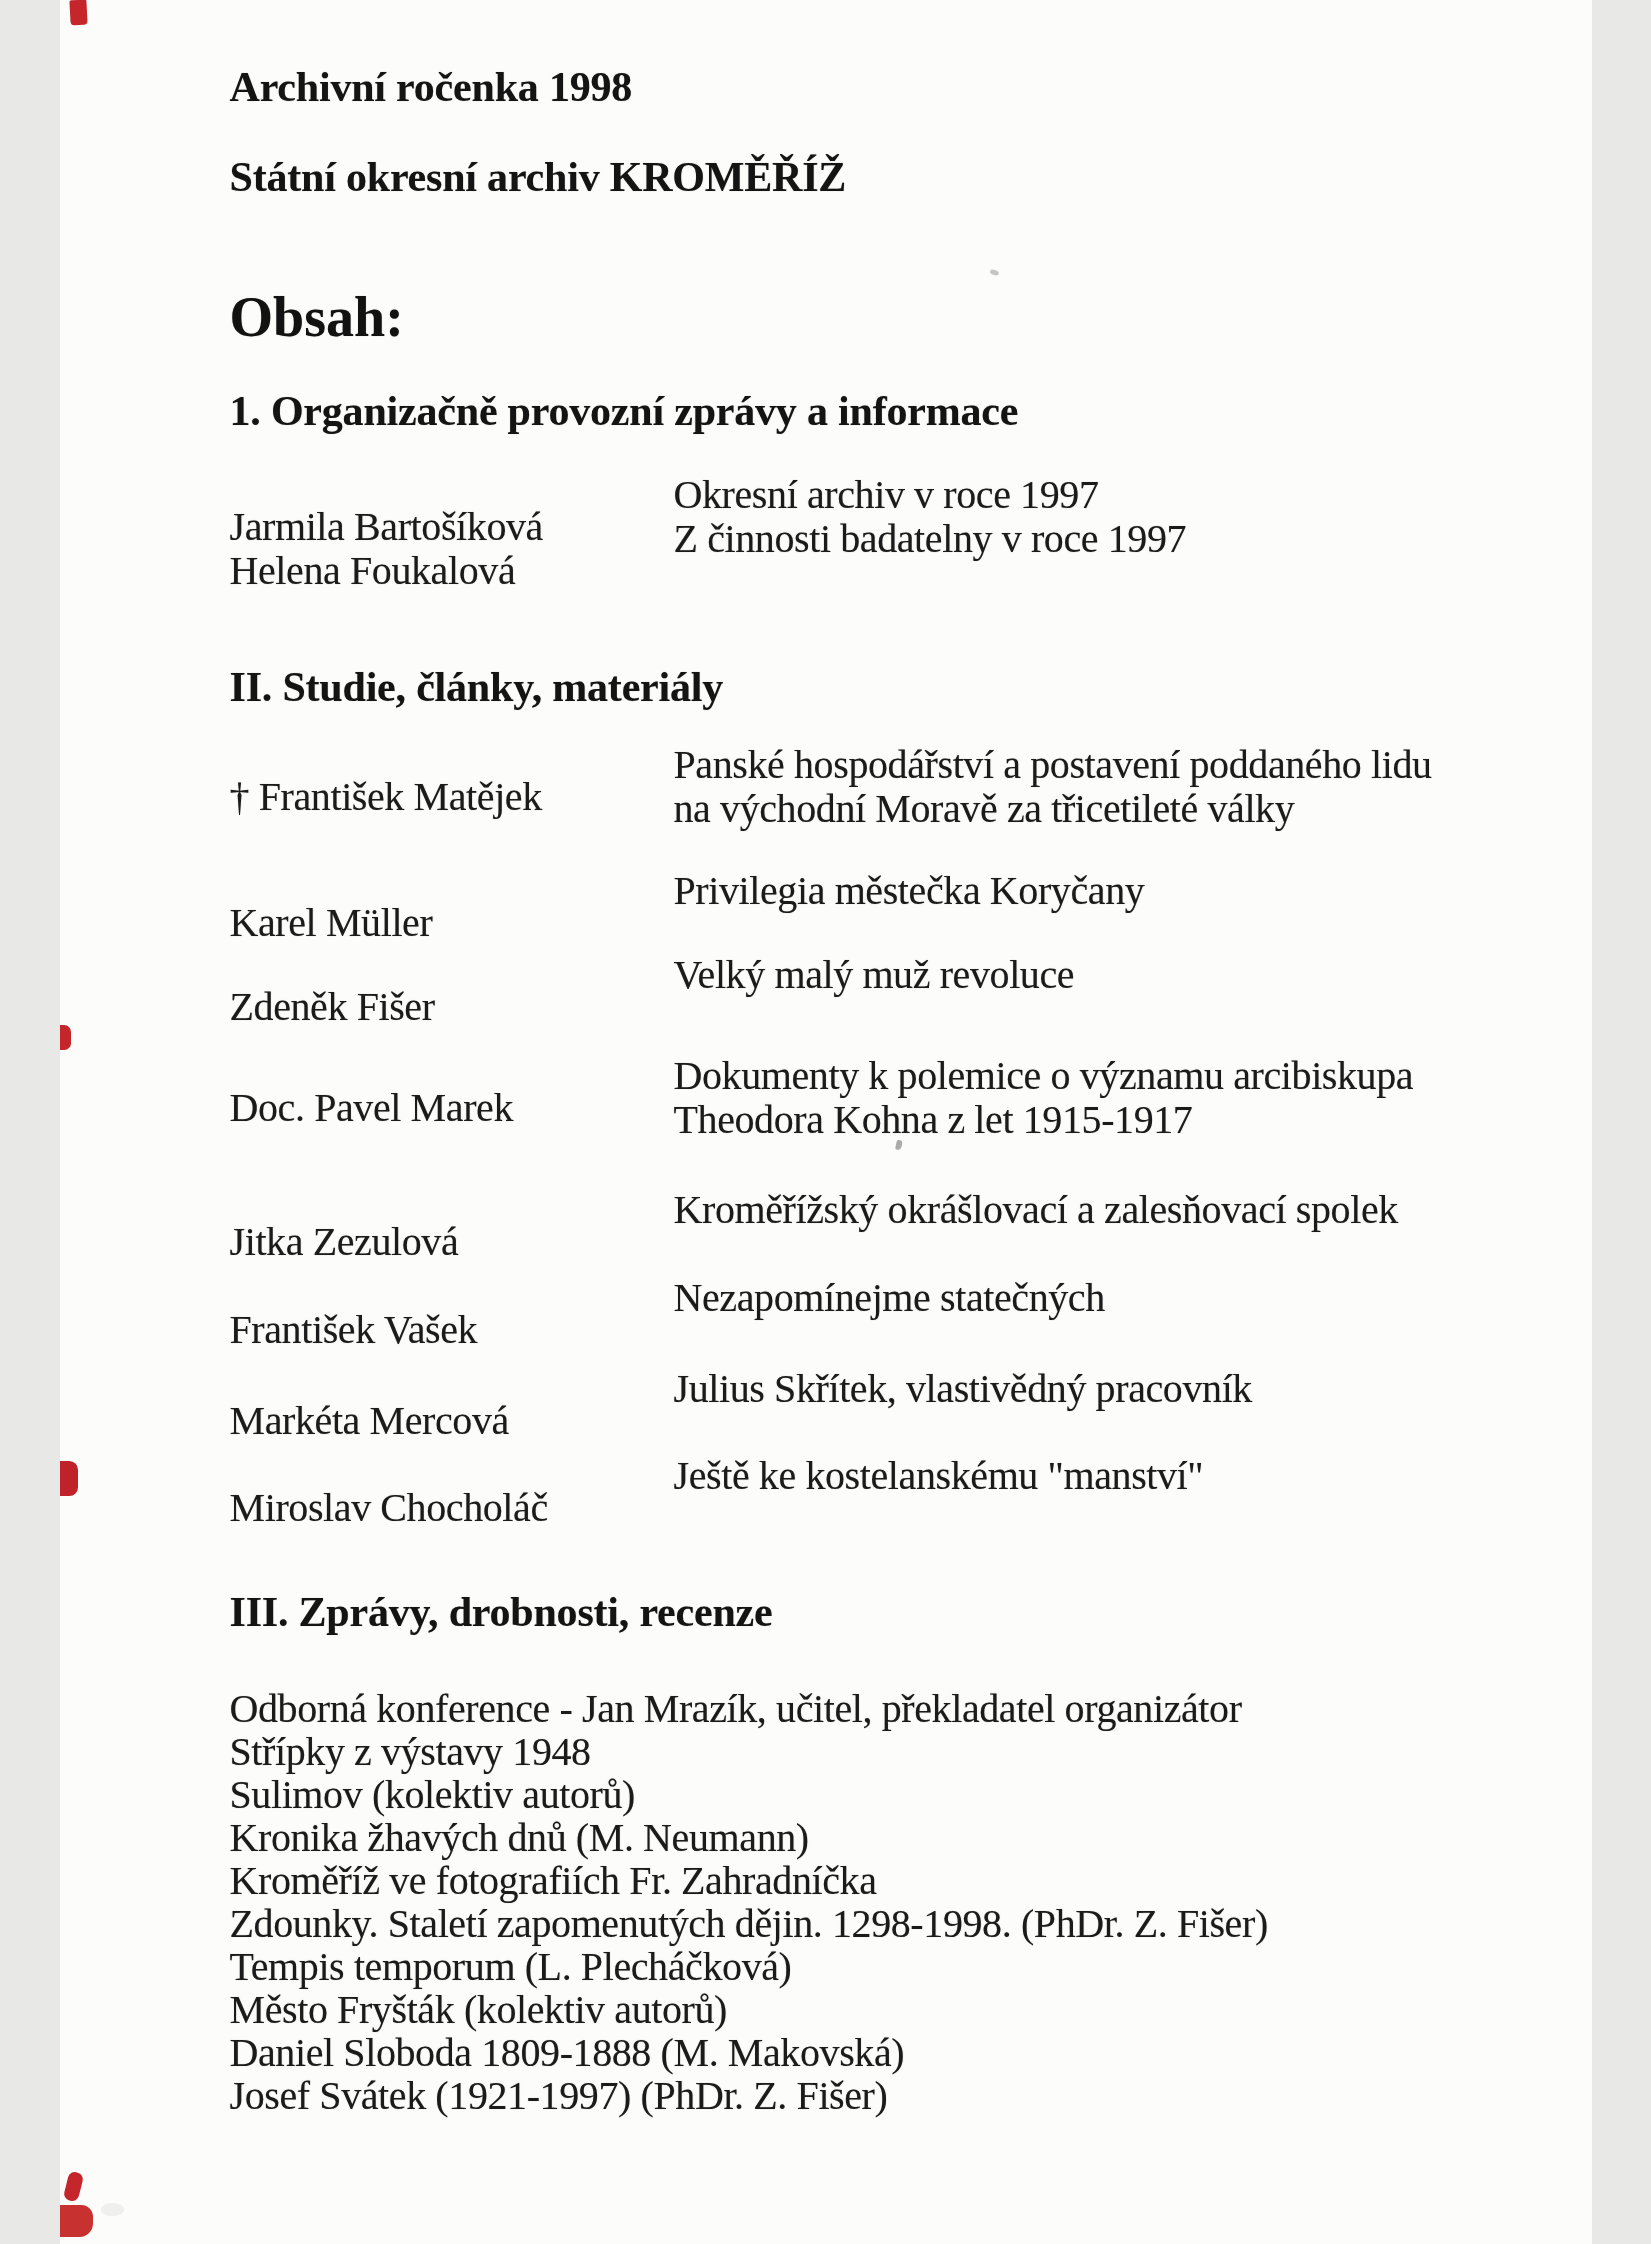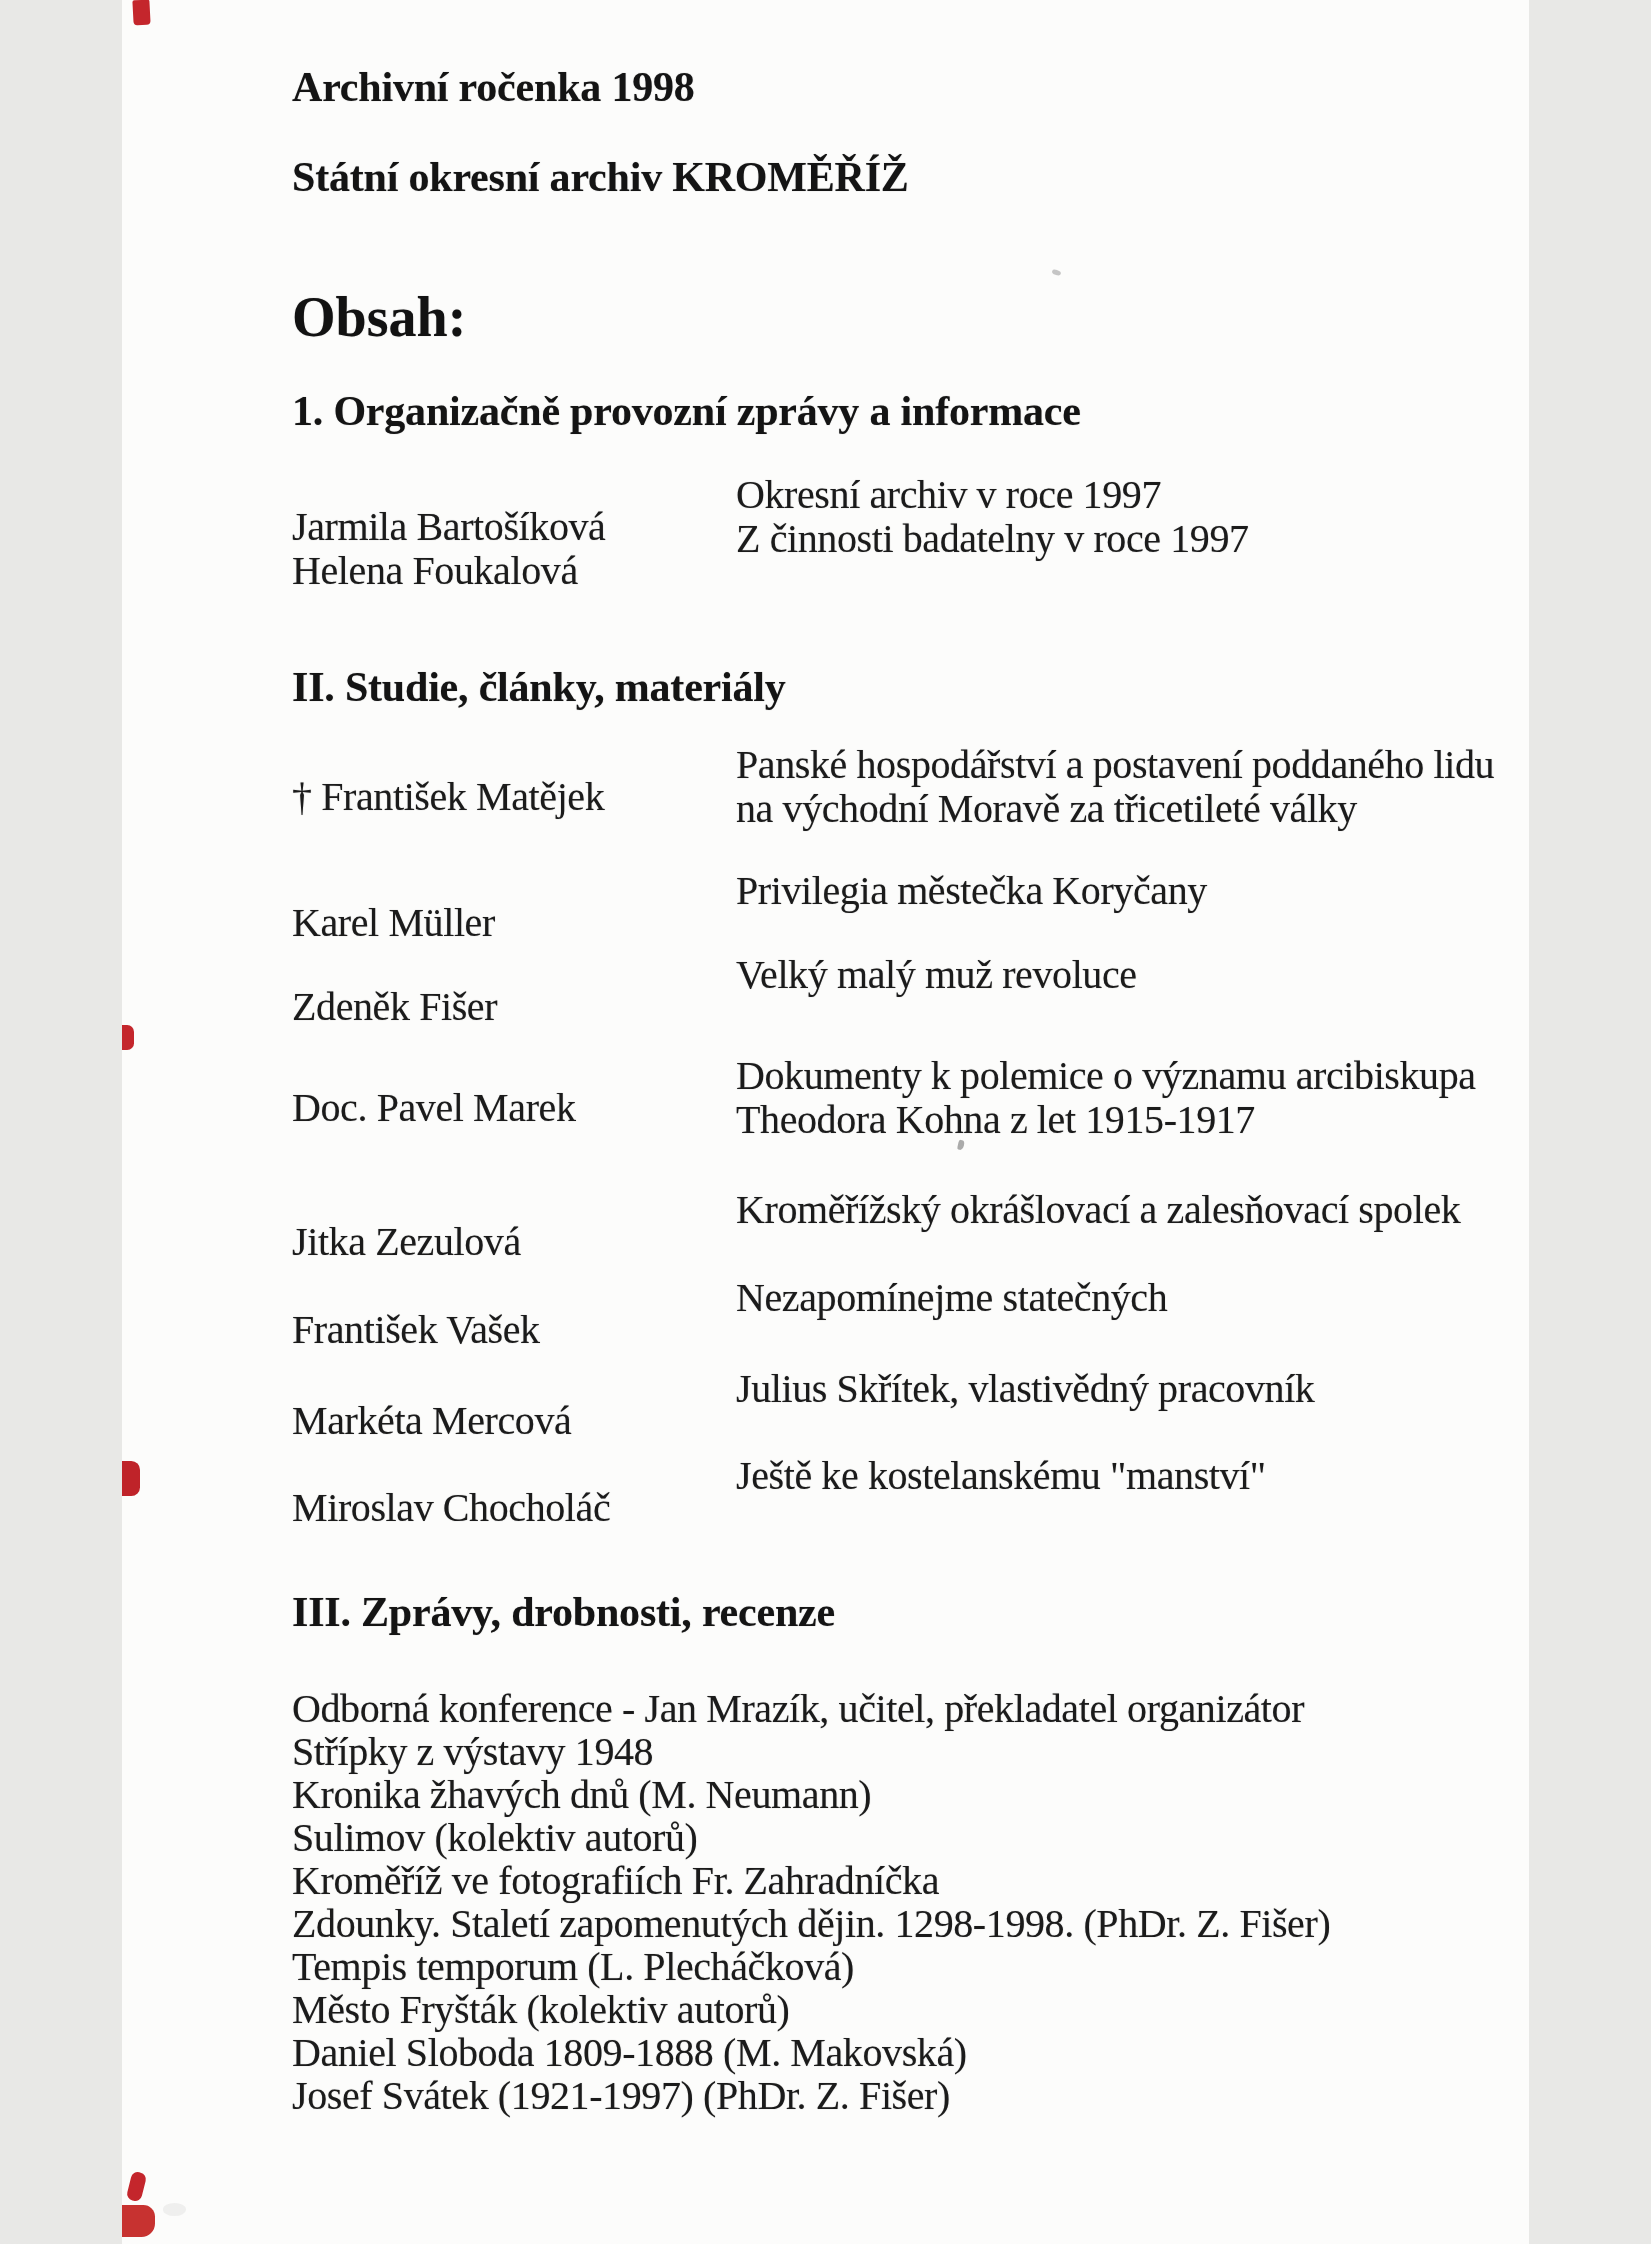--- a/index.html
+++ b/index.html
@@ -1,25 +1,26 @@
 <!DOCTYPE html>
 <html lang="cs"><head>
 <meta charset="utf-8">
 <title>Archivní ročenka 1998</title>
 <style>
   html, body { margin: 0; padding: 0; background: #e8e8e6; }
   .page {
     position: relative;
-    width: 1407px;
+    width: 1516px;
     height: 2245px;
     margin: 0 auto;
     background: #fcfcfb;
     overflow: hidden;
     font-family: "Liberation Serif", "DejaVu Serif", serif;
     color: #1b1b1b;
+    padding-left: 16px;
   }
   .abs { position: absolute; }
   .ink { text-shadow: 0 0 1px rgba(25,25,25,0.38); }
 
   .doc-title {
     left: 170px;
     font-size: 42px;
     font-weight: bold;
     letter-spacing: -0.2px;
     line-height: 46px;
@@ -163,22 +164,22 @@
     <div class="titles">
       <div class="tline">Ještě ke kostelanskému "manství"</div>
     </div>
   </div>
 
   <div class="abs ink section-heading" style="top:1589px">III. Zprávy, drobnosti, recenze</div>
 
   <div class="abs ink plain-list">
     <div class="litem">Odborná konference - Jan Mrazík, učitel, překladatel organizátor</div>
     <div class="litem">Střípky z výstavy 1948</div>
+    <div class="litem">Sulimov (kolektiv autorů)</div>
     <div class="litem">Kronika žhavých dnů (M. Neumann)</div>
-    <div class="litem">Sulimov (kolektiv autorů)</div>
     <div class="litem">Kroměříž ve fotografiích Fr. Zahradníčka</div>
     <div class="litem">Zdounky. Staletí zapomenutých dějin. 1298-1998. (PhDr. Z. Fišer)</div>
     <div class="litem">Tempis temporum (L. Plecháčková)</div>
     <div class="litem">Město Fryšták (kolektiv autorů)</div>
     <div class="litem">Daniel Sloboda 1809-1888 (M. Makovská)</div>
     <div class="litem">Josef Svátek (1921-1997) (PhDr. Z. Fišer)</div>
   </div>
 
 </div>
 

